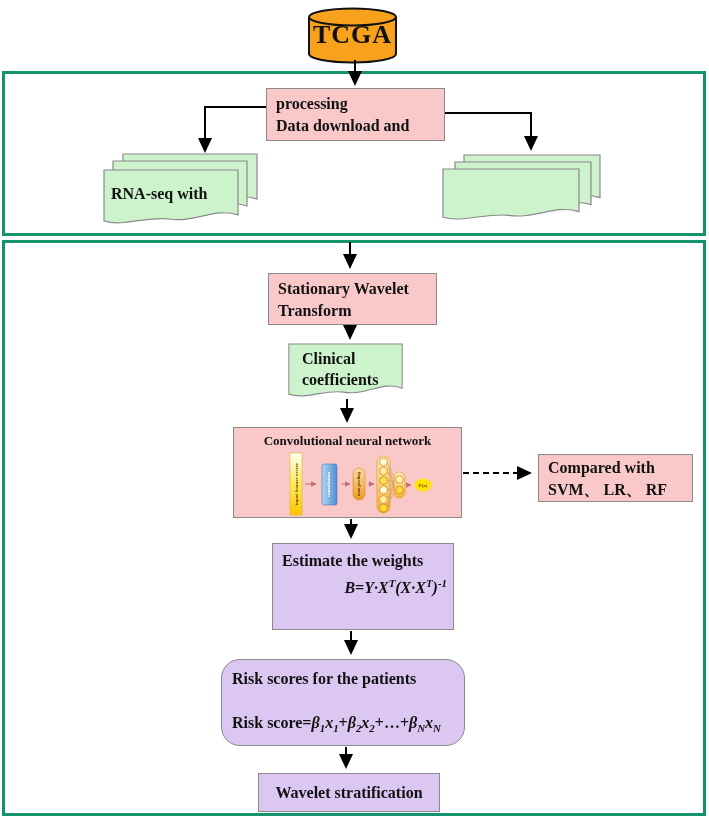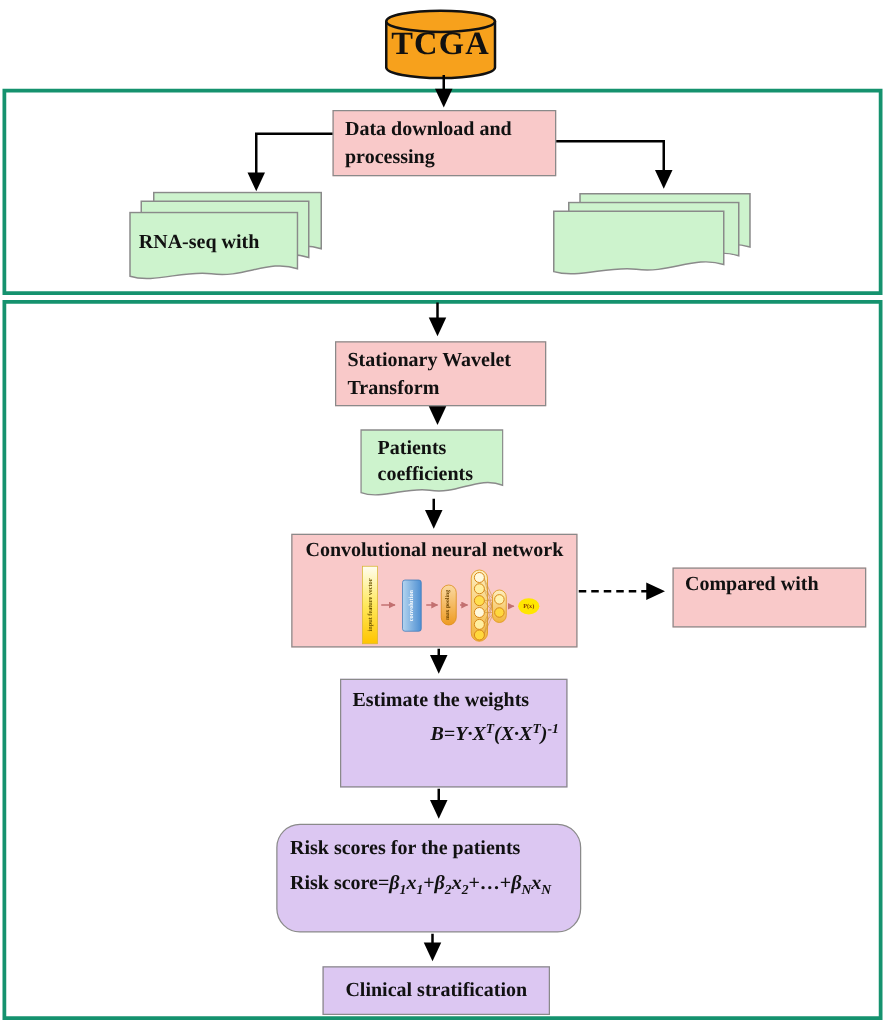--- a/index.html
+++ b/index.html
@@ -18,43 +18,43 @@
   .doc-stack{position:absolute;}
   .doc-stack svg{position:absolute;}
   .docpath{fill:var(--green,#cdf3cd);stroke:var(--box_border,#8a8a8a);stroke-width:1.2;}
   .doc-label{position:absolute;font-weight:bold;font-size:16px;line-height:21px;white-space:nowrap;}
   
   .arrows{position:absolute;left:0;top:0;z-index:6;pointer-events:none;}
   .arr{stroke:#000;stroke-width:2;fill:none;marker-end:url(#ah);}
   .dashed{stroke-dasharray:6 4;}
   .cyl-label{position:absolute;text-align:center;font-weight:bold;font-size:26px;letter-spacing:1px;}
   .cnn-title{position:absolute;left:0;top:2px;width:100%;text-align:center;
-             font-weight:bold;font-size:16px;white-space:nowrap;}
+             font-weight:bold;font-size:13px;white-space:nowrap;}
   .formula{font-style:italic;}
   sup,sub{font-size:68%;}
   .center-line{text-align:center;}
   .z2{z-index:2;}
 </style>
 </head>
 <body>
 
 <div class="fig">
 
   <svg class="abs z2" style="left:306px;top:4px;" width="93" height="62" viewBox="0 0 93 62">
     <path d="M3,13 V50 A43.5,8.5 0 0 0 90,50 V13" fill="var(--orange,#f7a11c)" stroke="#111" stroke-width="2"></path>
     <ellipse cx="46.5" cy="13" rx="43.5" ry="8.5" fill="var(--orange,#f7a11c)" stroke="#111" stroke-width="2"></ellipse>
   </svg>
   <div class="cyl-label abs z2" style="left:306px;top:20px;width:93px;">TCGA</div>
 
   <div class="frame" style="left:2px;top:71px;width:704px;height:165px;"></div>
   <div class="frame" style="left:2px;top:240px;width:704px;height:576px;"></div>
 
   <div class="node pink pad z2" style="left:266px;top:88px;width:179px;height:53px;">
+    <div>processing</div>
     <div>Data download and</div>
-    <div>processing</div>
   </div>
 
   <div class="doc-stack z2" style="left:103px;top:152px;width:158px;height:78px;">
     <svg style="left:19px;top:1px;" width="136" height="58" viewBox="0 0 136 58" preserveAspectRatio="none">
       <path class="docpath" d="M1,1 H135 V46 C112,38 92,54 66,50 C44,47 20,58 1,52 Z"></path>
       </svg>
     <svg style="left:9px;top:8px;" width="136" height="58" viewBox="0 0 136 58" preserveAspectRatio="none">
       <path class="docpath" d="M1,1 H135 V46 C112,38 92,54 66,50 C44,47 20,58 1,52 Z"></path>
       </svg>
     <svg style="left:0;top:17px;" width="136" height="58" viewBox="0 0 136 58" preserveAspectRatio="none">
@@ -78,21 +78,21 @@
   <div class="node pink pad z2" style="left:268px;top:273px;width:169px;height:52px;">
     <div>Stationary Wavelet</div>
     <div>Transform</div>
   </div>
 
   <div class="doc-stack z2" style="left:288px;top:343px;width:117px;height:58px;">
     <svg style="left:0;top:0;" width="115" height="57" viewBox="0 0 136 58" preserveAspectRatio="none">
       <path class="docpath" d="M1,1 H135 V46 C112,38 92,54 66,50 C44,47 20,58 1,52 Z"></path>
       </svg>
     <div class="doc-label" style="left:14px;top:5px;">
-      <div>Patients</div>
+      <div>Clinical</div>
       <div>coefficients</div>
     </div>
   </div>
 
   <div class="node pink z2" style="left:233px;top:427px;width:229px;height:91px;">
     <div class="cnn-title">Convolutional neural network</div>
     <svg class="abs" style="left:0;top:24px;" width="229" height="66" viewBox="0 0 229 66">
       <defs>
         <linearGradient id="g-in" x1="0" y1="0" x2="0" y2="1">
           <stop offset="0" stop-color="#fffdf0"></stop>
@@ -153,33 +153,34 @@
           <circle cx="165.5" cy="38" r="3.8" fill="#ffd83d"></circle>
       </g>
       <path d="M173,33 H177" stroke="#c27070" stroke-width="1.1" marker-end="url(#m2)" fill="none"></path>
       <ellipse cx="189" cy="33" rx="8.5" ry="6.5" fill="#ffe600"></ellipse>
       <text x="189" y="34.8" text-anchor="middle" font-size="5" font-weight="bold" fill="#8a3c00">P(x)</text>
     </svg>
   </div>
 
   <div class="node pink pad z2" style="left:538px;top:454px;width:155px;height:48px;padding-top:2px;">
     <div>Compared with</div>
+    <div>SVM、 LR、 RF</div>
   </div>
 
   <div class="node purple pad z2" style="left:260px;top:543px;width:182px;height:87px;padding-top:6px;margin-left:12px;">
     <div>Estimate the weights</div>
     <div class="formula" style="padding-left:18px;text-align:right;">B=Y·X<sup>T</sup>(X·X<sup>T</sup>)<sup>-1</sup></div>
   </div>
 
   <div class="node purple z2" style="left:221px;top:659px;width:244px;height:87px;padding:8px 6px 0 10px;border-radius:19px;">
     <div>Risk scores for the patients</div>
-    <div style="margin-top:6px;">Risk score=<i>β<sub>1</sub>x<sub>1</sub></i>+<i>β<sub>2</sub>x<sub>2</sub></i>+…+<i>β<sub>N</sub>x<sub>N</sub></i></div>
+    <div style="margin-top:22px;">Risk score=<i>β<sub>1</sub>x<sub>1</sub></i>+<i>β<sub>2</sub>x<sub>2</sub></i>+…+<i>β<sub>N</sub>x<sub>N</sub></i></div>
   </div>
 
-  <div class="node purple center-line z2" style="left:258px;top:773px;width:182px;height:39px;line-height:37px;">Clinical stratification</div>
+  <div class="node purple center-line z2" style="left:258px;top:773px;width:182px;height:39px;line-height:37px;">Wavelet stratification</div>
 
   <svg class="arrows" width="709" height="825" viewBox="0 0 709 825">
     <defs>
       <marker id="ah" markerWidth="9" markerHeight="9" refX="6.5" refY="4" orient="auto">
         <path d="M0.5,0.5 L8,4 L0.5,7.5 Z" fill="#000"></path>
       </marker>
     </defs>
     <path class="arr" d="M355,60 V83"></path>
     <path class="arr" d="M266,107 H205 V150"></path>
     <path class="arr" d="M445,113 H531 V148"></path>

